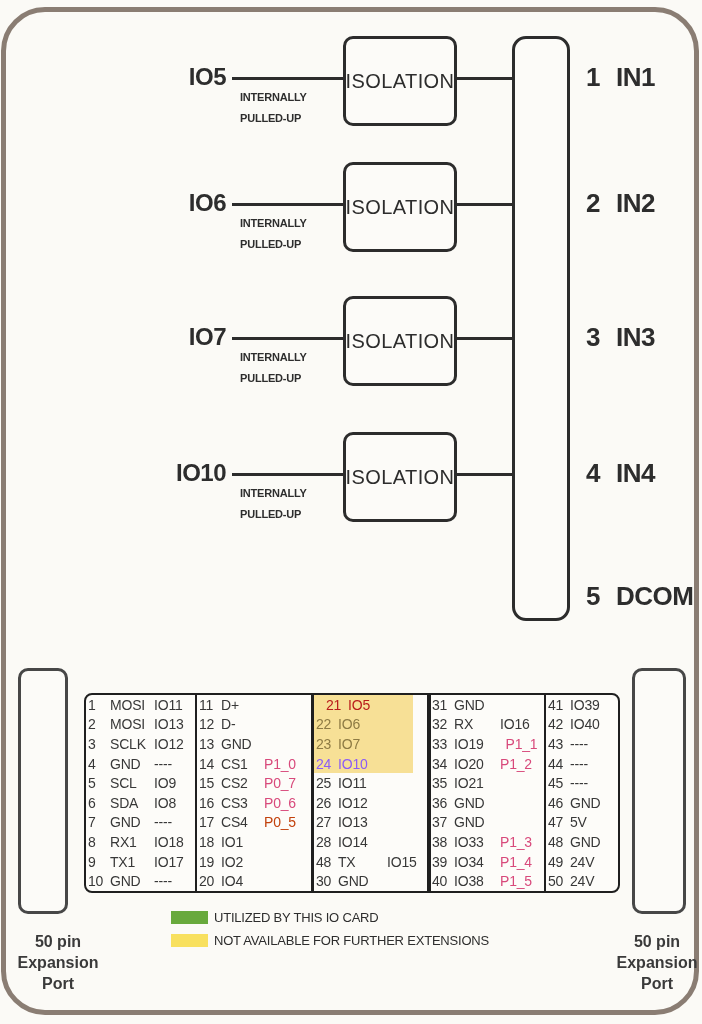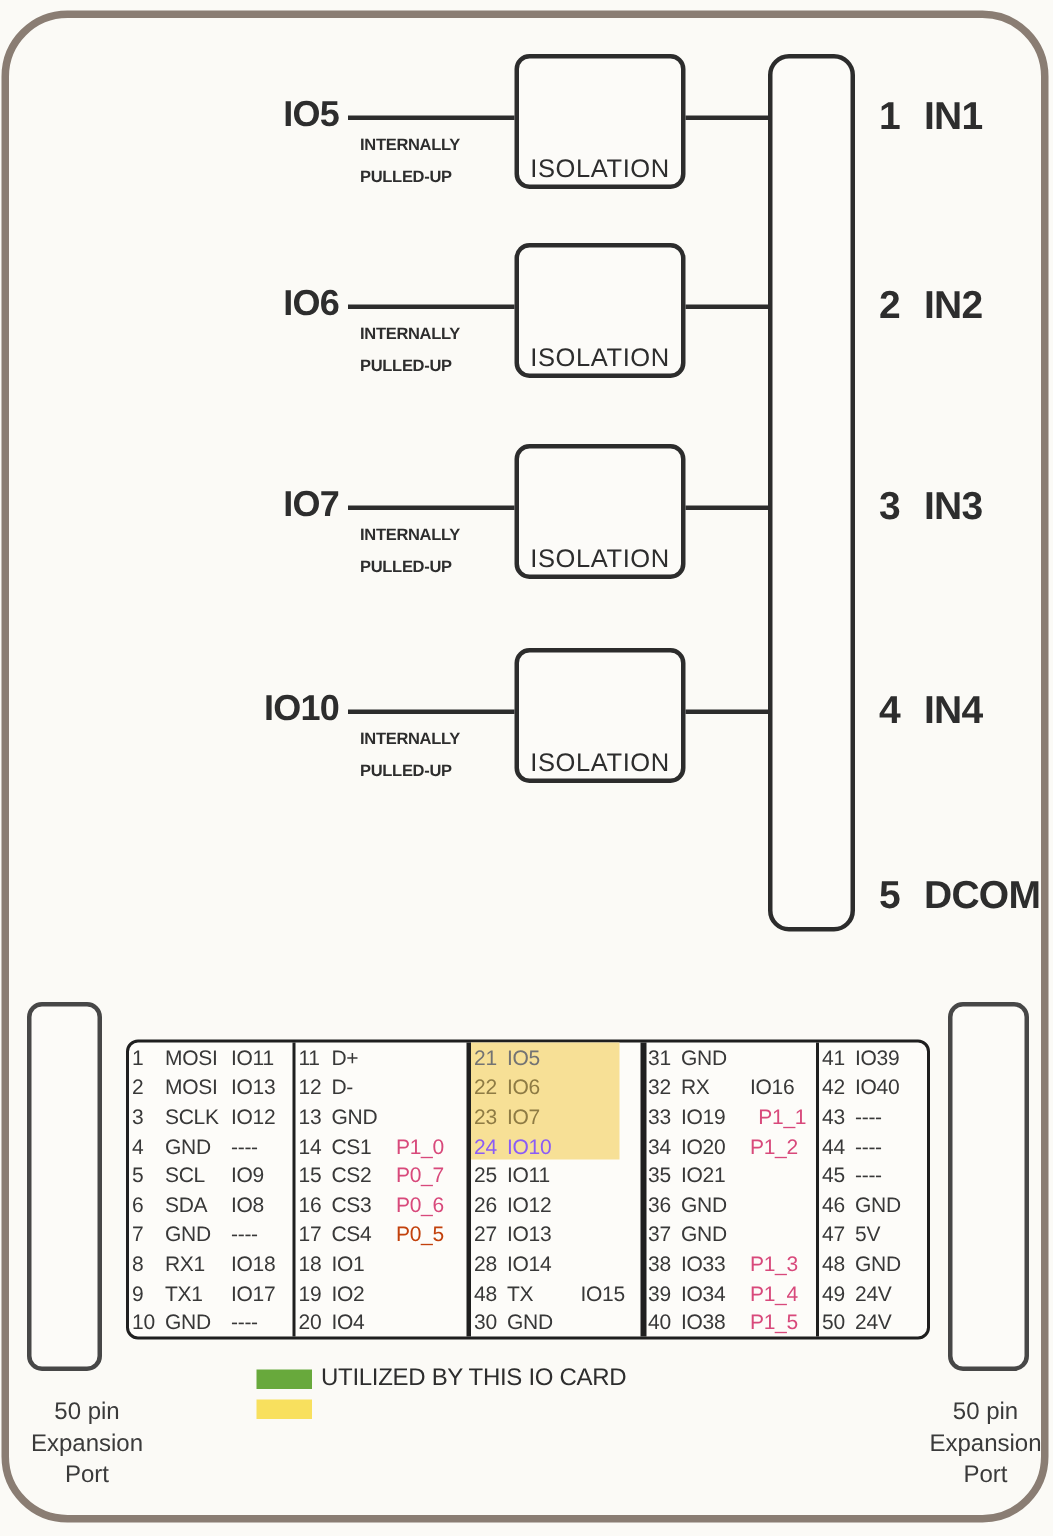--- a/index.html
+++ b/index.html
@@ -8,35 +8,35 @@
   .frame{position:absolute;left:1px;top:7px;width:688px;height:998px;
          border:5px solid #8a7d73;border-radius:44px;background:transparent;}
 
   
   .io-label{position:absolute;left:120px;width:106px;text-align:right;
             font-size:24px;font-weight:bold;letter-spacing:-0.5px;line-height:28px;}
   .wire{position:absolute;height:3px;background:#2c2c2c;}
   .pullup-note{position:absolute;left:240px;width:116px;font-size:11px;font-weight:bold;
                line-height:21px;letter-spacing:-0.2px;color:#2d2d2d;}
   .iso-box{position:absolute;left:343px;width:108px;height:84px;border:3px solid #2c2c2c;
-           border-radius:10px;background:#fcfbf8;display:flex;align-items:flex-end;
-           justify-content:center;font-size:17px;letter-spacing:0.4px;}
+           border-radius:10px;background:#fcfbf8;display:flex;align-items:center;
+           justify-content:center;font-size:20px;letter-spacing:0.4px;}
   .bus{position:absolute;left:512px;top:36px;width:52px;height:579px;
        border:3px solid #2c2c2c;border-radius:14px;background:#fcfbf8;}
   .terminal{position:absolute;left:586px;display:flex;font-weight:bold;
             font-size:26px;letter-spacing:-0.5px;line-height:30px;}
   .terminal .t-num{width:14px;flex:none;}
   .terminal .t-name{margin-left:16px;white-space:nowrap;}
 
   
   .connector{position:absolute;border:3px solid #474747;border-radius:10px;background:#fcfbf8;}
   #conn-left{left:18px;top:668px;width:44px;height:240px;}
   #conn-right{left:632px;top:668px;width:48px;height:240px;}
   .port-label{position:absolute;top:931px;width:100px;text-align:center;
-              font-weight:normal;font-size:16px;line-height:21px;color:#3a3a3a;}
+              font-weight:bold;font-size:16px;line-height:21px;color:#3a3a3a;}
   #port-left{left:8px;}
   #port-right{left:607px;}
 
   
   .ptable{position:absolute;left:84px;top:693px;width:532px;height:196px;
           border:2px solid #1f1f1f;border-radius:8px;background:#fdfcf9;}
   .vline{position:absolute;top:0;bottom:0;background:#1f1f1f;}
   #v1{left:109px;width:2px;}
   #v2{left:225px;width:3px;}
   #v3{left:341px;width:4px;}
@@ -56,21 +56,21 @@
   .c2 .pname{width:43px;}
   .c3 .pname{width:49px;}
   .c5 .pname{width:auto;flex:1;}
   .palias{flex:1;}
 
   
   .legend-row{position:absolute;left:171px;display:flex;align-items:center;}
   #leg0{top:910px;}
   #leg1{top:933px;}
   .swatch{width:37px;height:13px;margin-right:6px;flex:none;}
-  .leg-label{font-size:16px;letter-spacing:-0.2px;color:#2d2d2d;white-space:nowrap;text-align:right;}
+  .leg-label{font-size:13px;letter-spacing:-0.2px;color:#2d2d2d;white-space:nowrap;text-align:right;}
 </style>
 </head>
 <body>
 
 <div class="root">
   <div class="frame"></div>
 
   <div id="layer-channels">
       <div class="io-label" style="top: 63px;">IO5</div>
       <div class="wire" style="left: 232px; top: 77px; width: 111px;"></div>
@@ -247,21 +247,21 @@
           <div class="trow">
             <span class="pn">19</span>
             <span class="pname">IO2</span>
           </div>
           <div class="trow">
             <span class="pn">20</span>
             <span class="pname">IO4</span>
           </div>
         </div>
         <div class="tcol c3">
-          <div class="trow" style="color: #737373;">
+          <div class="trow" style="color: #b91c1c; margin-left: 10px;">
             <span class="pn">21</span>
             <span class="pname">IO5</span>
           </div>
           <div class="trow" style="color: rgb(142, 123, 68);">
             <span class="pn">22</span>
             <span class="pname">IO6</span>
           </div>
           <div class="trow" style="color: rgb(142, 123, 68);">
             <span class="pn">23</span>
             <span class="pname">IO7</span>
@@ -393,15 +393,16 @@
     <div class="vline" id="v4"></div>
   </div>
 
   <div id="layer-legend">
       <div class="legend-row" id="leg0">
         <span class="swatch" style="background: rgb(104, 169, 60);"></span>
         <span class="leg-label">UTILIZED BY THIS IO CARD</span>
       </div>
       <div class="legend-row" id="leg1">
         <span class="swatch" style="background: rgb(248, 224, 94);"></span>
+        <span class="leg-label">NOT AVAILABLE FOR FURTHER EXTENSIONS</span>
       </div>
     </div>
 </div>
 
 </body></html>

